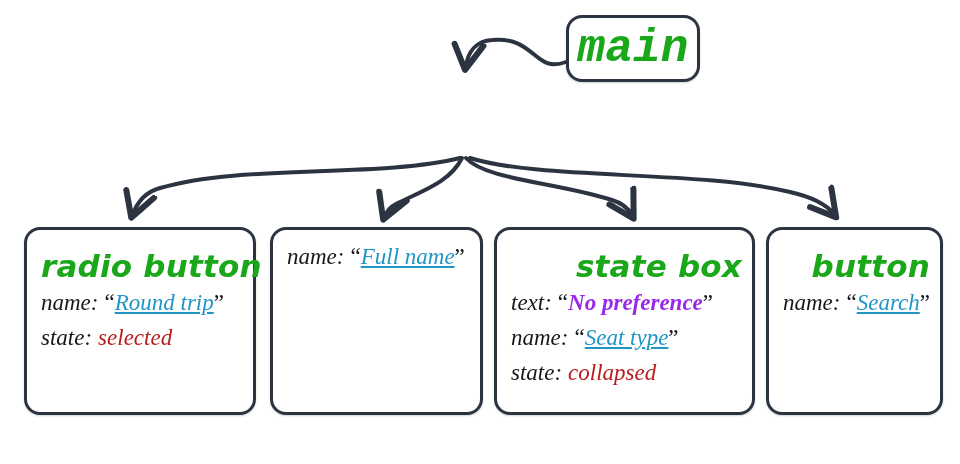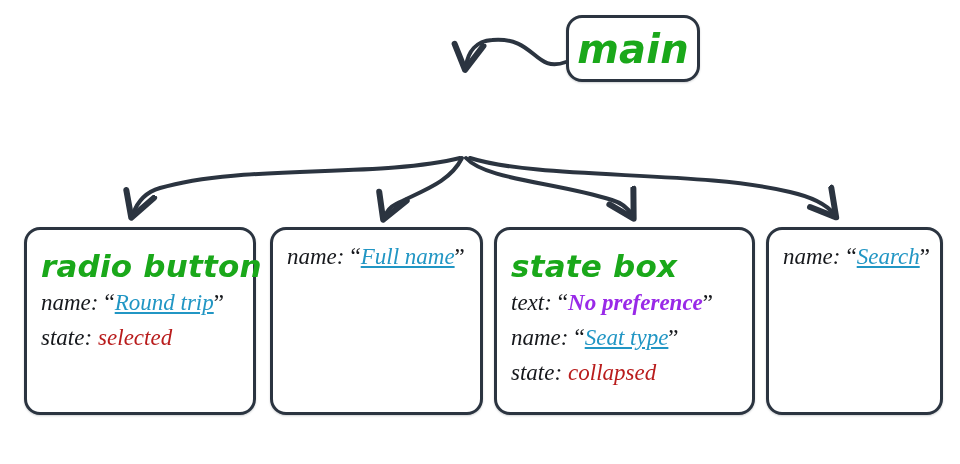--- a/index.html
+++ b/index.html
@@ -19,24 +19,24 @@
   }
   .node-title{
     color:#1aa81a;
     font-family:"DejaVu Sans",sans-serif;
     font-style:italic;font-weight:700;
     letter-spacing:.2px;
     white-space:nowrap;
   }
   
   .node.small{display:flex;align-items:center;justify-content:center;}
-  .node.small .node-title{font-size:40px;}
+  .node.small .node-title{font-size:46px;font-family:Liberation Mono, monospace;}
 
   
-  .node.leaf{padding:14px 10px 0 0;}
+  .node.leaf{padding:14px 10px 0 0;text-align:right;}
   .node.leaf .node-title{font-size:31px;display:block;margin:4px 0 6px 14px;}
 
   .props{margin:0;padding:0;list-style:none;}
   .prop{
     display:flex;align-items:baseline;gap:6px;
     margin:0 0 9px 14px;
     font-size:23px;font-style:italic;
     font-family:Liberation Serif, serif;
     white-space:nowrap;
   }
@@ -111,20 +111,21 @@
         <span class="prop-val"><span class="q">“</span><span class="v-name">Seat type</span><span class="q">”</span></span>
       </li>
       <li class="prop">
         <span class="prop-key">state:</span>
         <span class="prop-val v-state">collapsed</span>
       </li>
     </ul>
   </div>
 
   <div class="node leaf" style="left:766px;top:227px;width:177px;height:188px;">
+    <span class="node-title">button</span>
     <ul class="props">
       <li class="prop">
         <span class="prop-key">name:</span>
         <span class="prop-val"><span class="q">“</span><span class="v-name">Search</span><span class="q">”</span></span>
       </li>
     </ul>
   </div>
 
 </div>
 

